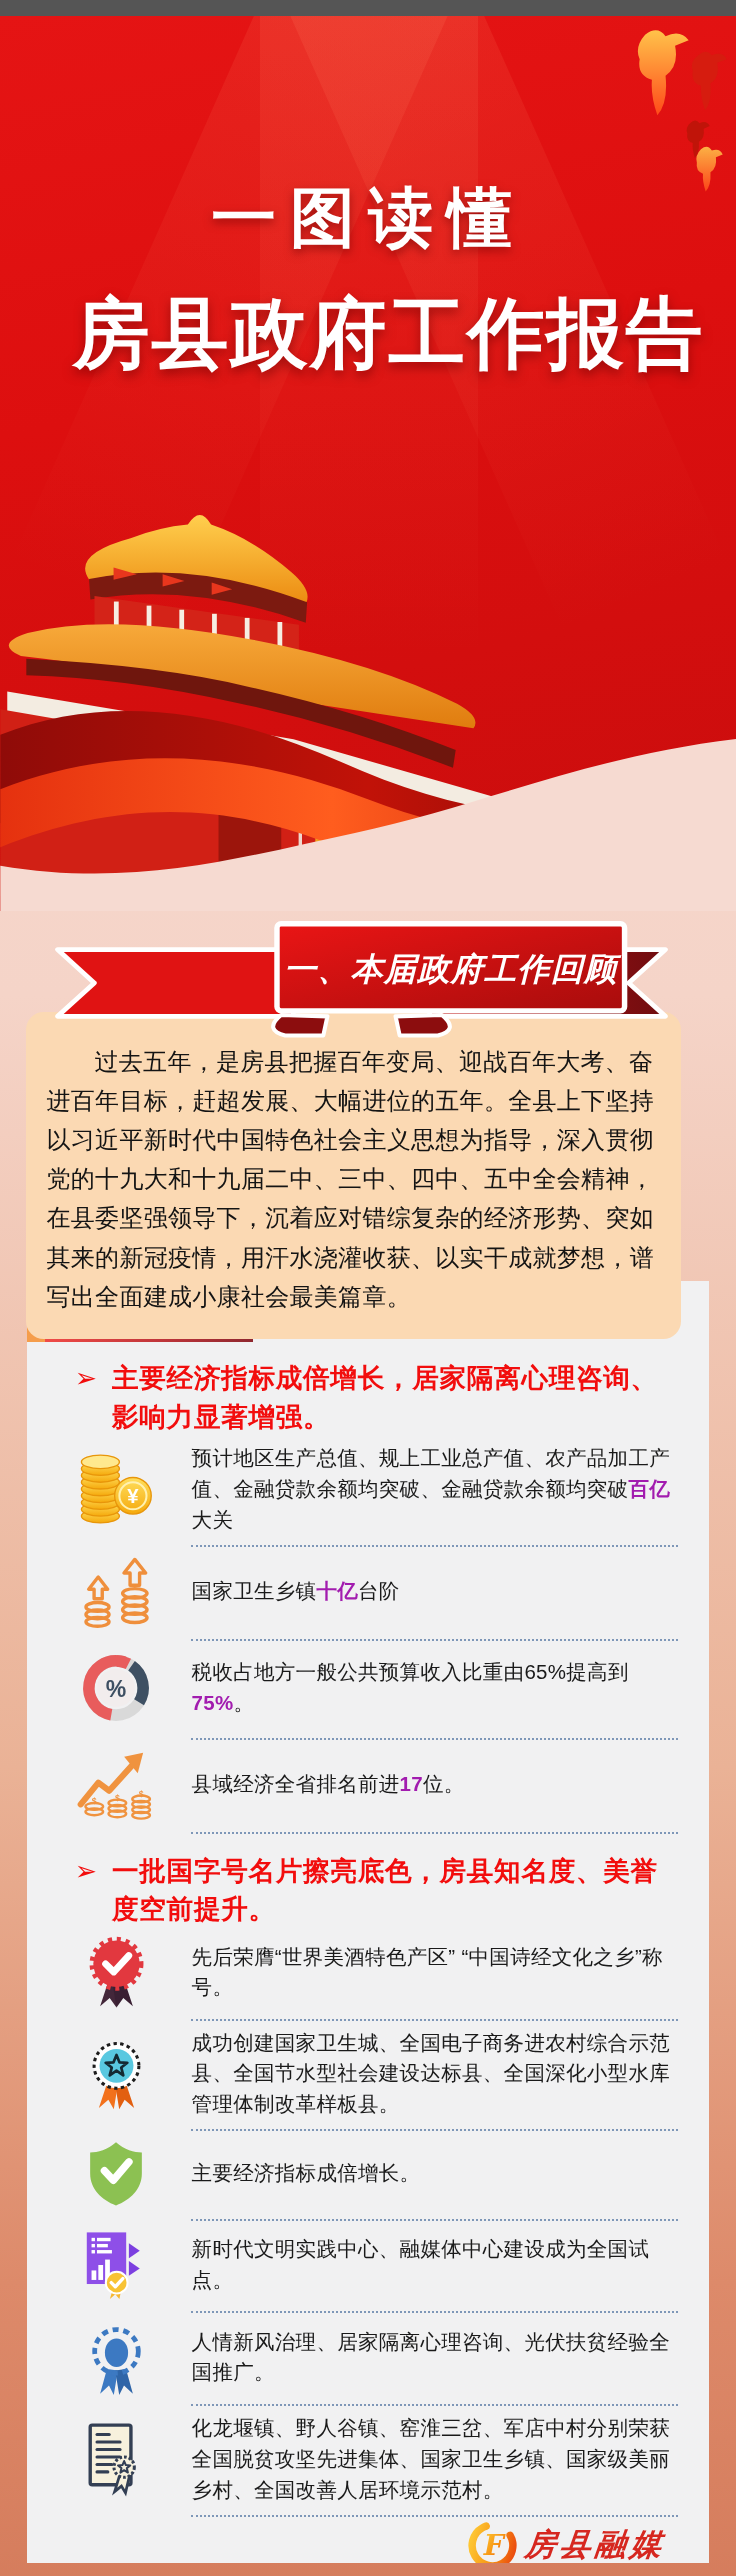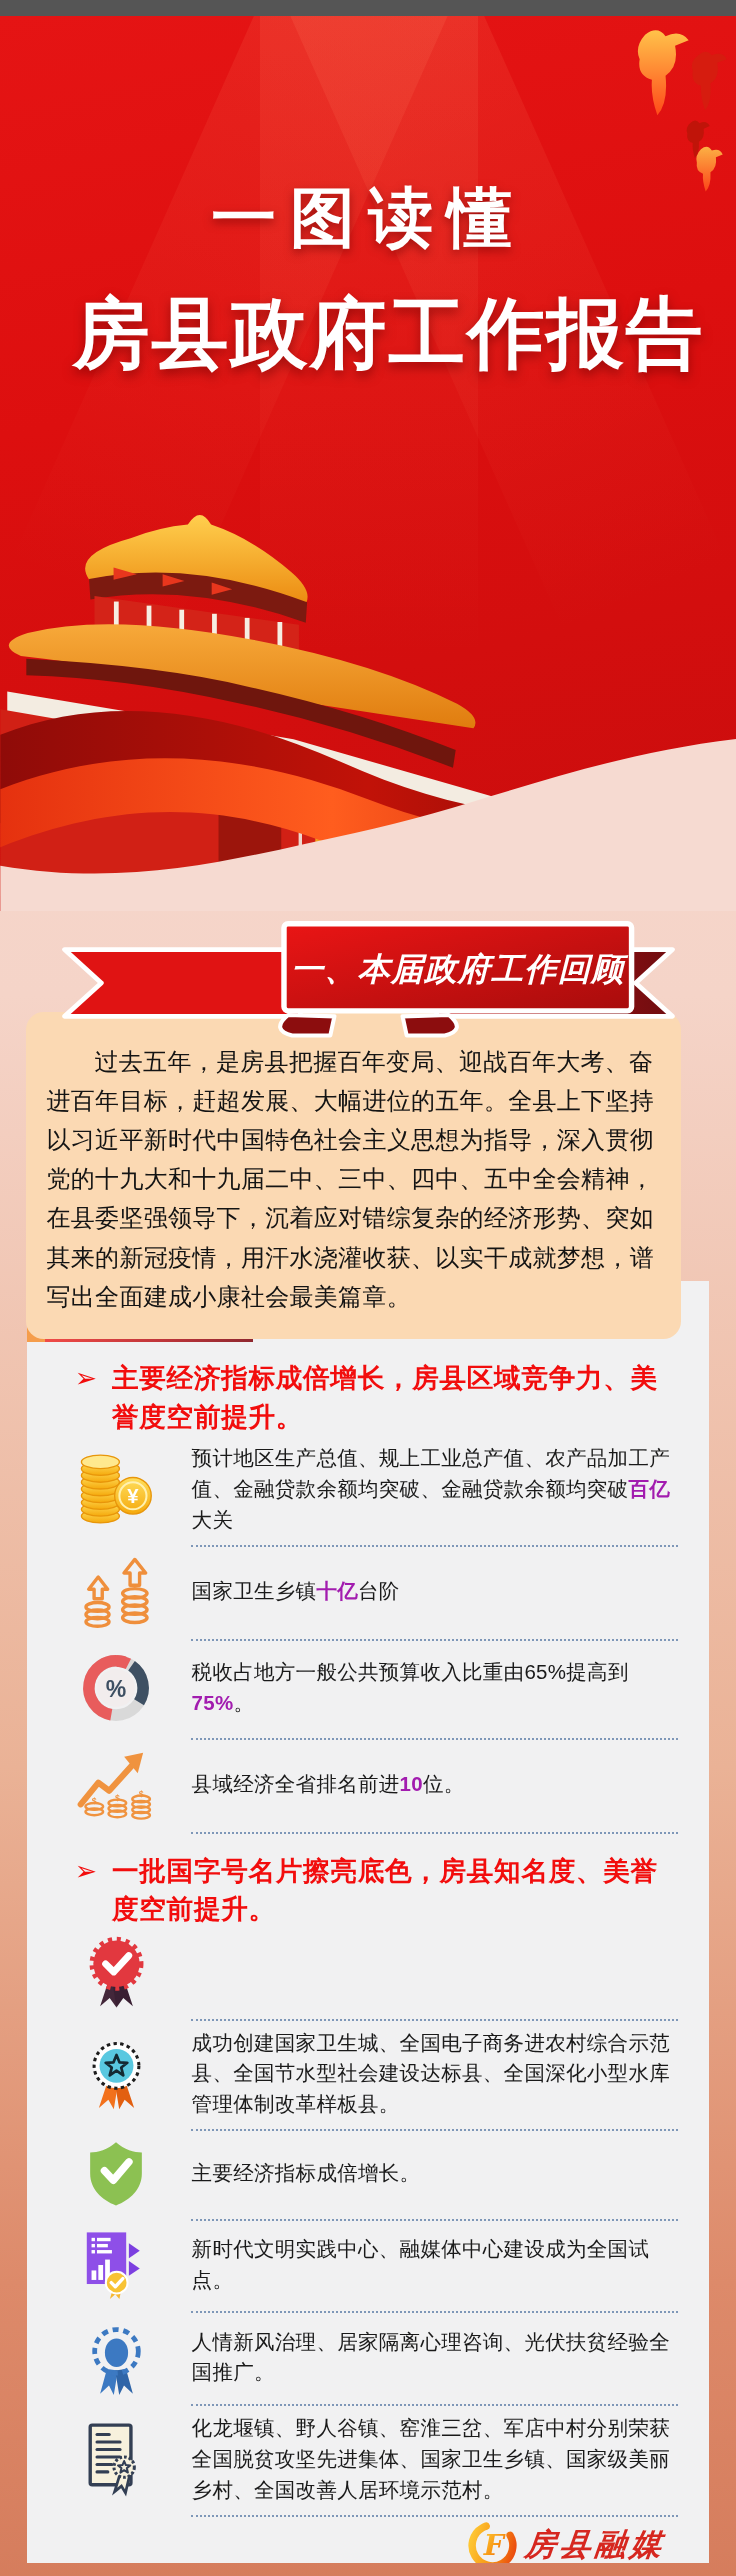--- a/index.html
+++ b/index.html
@@ -19,21 +19,21 @@
   .beam.b1{ transform:translateX(-50%) rotate(-24deg); }
   .beam.b2{ transform:translateX(-50%) rotate(0deg); width:218px; }
   .beam.b3{ transform:translateX(-50%) rotate(24deg); }
   .title-wrap{ position:absolute; top:158px; left:0; width:100%; text-align:center; color:#fff; z-index:6; }
   .title-1{ font-size:65px; font-weight:bold; letter-spacing:13.6px; text-shadow:0 4.1px 9.5px rgba(100,0,0,.55); }
   .title-2{ font-size:77px; font-weight:bold; letter-spacing:2px; margin-top:20.5px; white-space:nowrap; text-shadow:0 4.8px 11px rgba(100,0,0,.55);padding-left:40px; }
   .birds{ position:absolute; top:12.3px; right:2.7px; z-index:4; }
   .building{ position:absolute; left:-20.5px; top:471px; z-index:2; }
   .silk{ position:absolute; left:0; bottom:-1.4px; z-index:3; }
   
-  .banner{ position:absolute; top:898px; left:55px; width:627px; height:127px; z-index:8; }
+  .banner{ position:absolute; top:898px; left:48px; width:627px; height:127px; z-index:8; }
   .banner-text{ font-family:"DejaVu Serif","Liberation Serif",serif; font-style:italic; font-weight:bold; }
   
   .intro{
     position:absolute; top:996px; left:26px; width:655px; z-index:5;
     background:#fbd9b3; border-radius:17.7px; padding:30px 20.5px 23px;
   }
   .intro p{ font-size:24px; line-height:1.63; color:#141414; text-indent:2em; letter-spacing:0.3px; }
   
   .card{
     position:absolute; top:1265px; left:27px; width:682px; height:1282px; z-index:4;
@@ -188,21 +188,21 @@
 
     <div class="fy-bar">
       <div class="fy-accent"></div>
       <div class="fy-main">
         <span>五年来</span>
       </div>
     </div>
 
     <div class="sec-head">
       <span class="marker">➢</span>
-      <span>主要经济指标成倍增长，房县区域竞争力、美誉度空前提升。</span>
+      <span>主要经济指标成倍增长，居家隔离心理咨询、影响力显著增强。</span>
     </div>
 
     <div class="row">
       <div class="icon-box">
         <svg width="80" height="76" viewBox="0 0 118 112">
           <defs>
             <linearGradient id="gCoin" x1="0" y1="0" x2="0" y2="1">
               <stop offset="0" stop-color="#ffdf5e"></stop>
                 <stop offset="1" stop-color="#f5a90c"></stop>
             </linearGradient>
@@ -285,39 +285,42 @@
               <ellipse cx="97" cy="94" rx="13" ry="5"></ellipse>
             <ellipse cx="97" cy="86" rx="13" ry="5"></ellipse>
               <ellipse cx="97" cy="78" rx="13" ry="5"></ellipse>
           </g>
           <text x="28" y="86" text-anchor="middle" font-size="13" font-weight="bold" fill="#f0933f">$</text>
           <text x="62" y="81" text-anchor="middle" font-size="13" font-weight="bold" fill="#f0933f">$</text>
           <text x="97" y="75" text-anchor="middle" font-size="13" font-weight="bold" fill="#f0933f">$</text>
         </svg>
       </div>
       <div class="txt">
-        <span><span>县域经济全省排名前进</span><span class="red">10</span><span>位。</span></span>
+        <span><span>县域经济全省排名前进</span><span class="red">17</span><span>位。</span></span>
       </div>
     </div>
     <div class="divider"></div>
 
     <div class="sec-head">
       <span class="marker">➢</span>
       <span>一批国字号名片擦亮底色，房县知名度、美誉度空前提升。</span>
     </div>
 
     <div class="row">
       <div class="icon-box">
         <svg width="71" height="74" viewBox="0 0 104 108">
           <polygon points="40,68 28,104 42,92 52,106 58,70" fill="#43273a"></polygon>
           <polygon points="64,68 76,104 62,92 52,106 46,70" fill="#3a2033"></polygon>
           <circle cx="52" cy="42" r="34" fill="#e2383f"></circle>
           <circle cx="52" cy="42" r="36" fill="none" stroke="#e2383f" stroke-width="7" stroke-dasharray="6 7"></circle>
           <path d="M36,42 l12,12 l22,-24" fill="none" stroke="#ffffff" stroke-width="10" stroke-linecap="round" stroke-linejoin="round"></path>
         </svg>
+      </div>
+      <div class="txt">
+        <span>先后荣膺“世界美酒特色产区” “中国诗经文化之乡”称号。</span>
       </div>
     </div>
     <div class="divider"></div>
 
     <div class="row">
       <div class="icon-box">
         <svg width="71" height="76" viewBox="0 0 104 112">
           <polygon points="38,70 26,106 40,94 48,108 54,72" fill="#f2711c"></polygon>
           <polygon points="66,70 78,106 64,94 56,108 50,72" fill="#e25f10"></polygon>
           <circle cx="52" cy="44" r="33" fill="#ffffff" stroke="#1d1d1d" stroke-width="4.5" stroke-dasharray="5 5"></circle>

